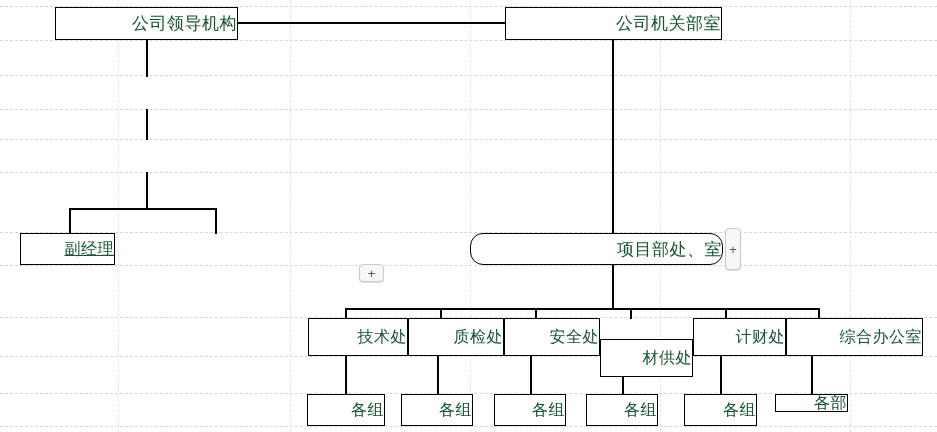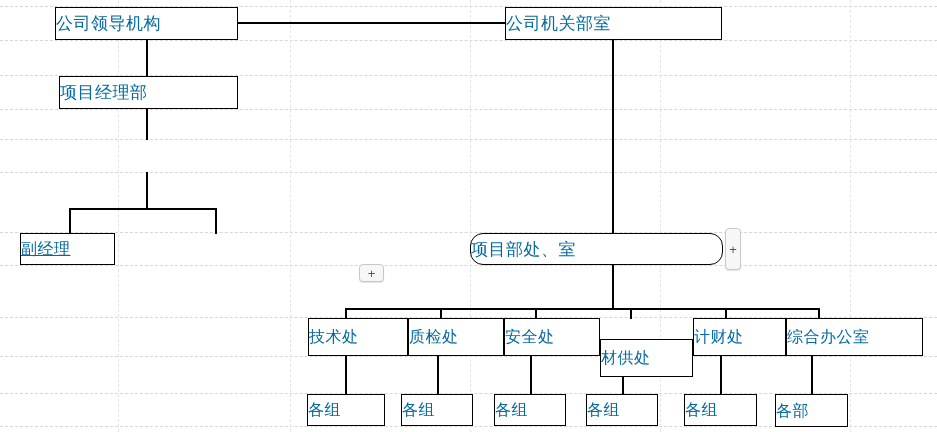--- a/index.html
+++ b/index.html
@@ -35,24 +35,24 @@
     border-left: 1px dashed #e4e4e4;
     pointer-events: none;
   }
   .node {
     position: absolute;
     box-sizing: border-box;
     border: 1.6px solid #000000;
     background: #ffffff;
     display: flex;
     align-items: center;
-    justify-content: flex-start;
+    justify-content: flex-end;
     font-size: 17px;
     line-height: 1;
-    color: #0369a1;
+    color: #14532d;
     letter-spacing: 0.5px;
     white-space: nowrap;
     z-index: 5;
   }
   .node.small {
     font-size: 16px;
   }
   .conn {
     position: absolute;
     background: #000000;
@@ -132,23 +132,20 @@
   <div class="conn v" style="left:811px; top:356px; height:38px;"></div>
 
   <div class="node" style="left: 55px; top: 7px; width: 183px; height: 33px;">
     <span>公司领导机构</span>
   </div>
 
   <div class="node" style="left: 505px; top: 7px; width: 217px; height: 33px;">
     <span>公司机关部室</span>
   </div>
 
-  <div class="node" style="left: 59px; top: 76px; width: 179px; height: 33px;">
-    <span>项目经理部</span>
-  </div>
 
 
   <div class="node small" style="left: 20px; top: 233px; width: 95px; height: 32px; text-decoration: underline;">
     <span>副经理</span>
   </div>
 
 
   <div class="node" style="left: 470px; top: 233px; width: 253px; height: 32px; border-radius: 13px;">
     <span>项目部处、室</span>
   </div>
@@ -183,21 +180,21 @@
       </div>
       <div class="node small" style="left: 494px; top: 394px; width: 72px; height: 32px;">
         <span>各组</span>
       </div>
       <div class="node small" style="left: 586px; top: 394px; width: 72px; height: 32px;">
         <span>各组</span>
       </div>
       <div class="node small" style="left: 684px; top: 394px; width: 73px; height: 32px;">
         <span>各组</span>
       </div>
-      <div class="node small" style="left: 775px; top: 394px; width: 73px; height: 33px;">
+      <div class="node small" style="left: 775px; top: 394px; width: 73px; height: 18px;">
         <span>各部</span>
       </div>
     </div>
 
   <div class="plus-btn" style="left: 725px; top: 228px; width: 16px; height: 42px;">
     <span>+</span>
   </div>
 
   <div class="plus-btn" style="left: 359px; top: 264px; width: 25px; height: 18px;">
     <span>+</span>

